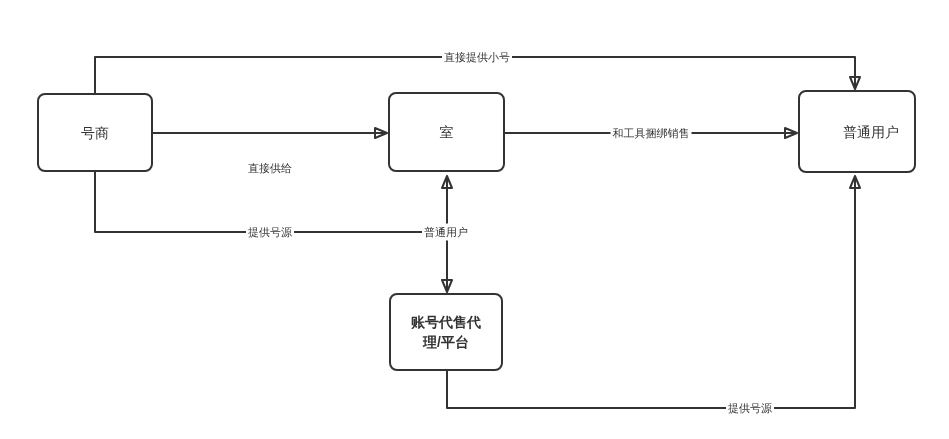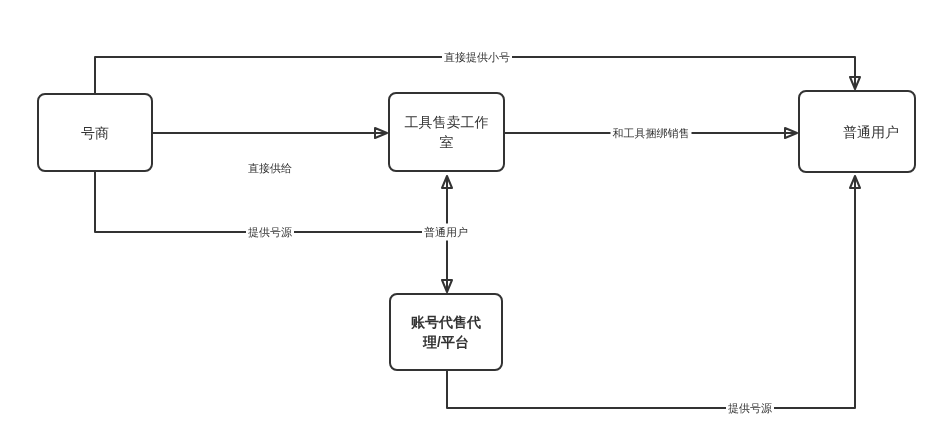--- a/index.html
+++ b/index.html
@@ -72,21 +72,20 @@
     <path d="M95 172 L95 232 L447 232 L447 292" marker-end="url(#arrow)"></path>
     <path d="M447 232 L447 176" marker-end="url(#arrow)"></path>
     <path d="M447 371 L447 408 L855 408 L855 176" marker-end="url(#arrow)"></path>
   </svg>
 
   <div class="node" style="left:37px; top:93px; width:116px; height:79px;">
     <div>号商</div>
   </div>
 
   <div class="node" style="left:388px; top:92px; width:117px; height:80px;">
-    <div>工具售卖工作</div>
     <div>室</div>
   </div>
 
   <div class="node" style="left:798px; top:90px; width:118px; height:83px;padding-left:28px;">
     <div>普通用户</div>
   </div>
 
   <div class="node" style="left:389px; top:293px; width:114px; height:78px;font-weight:bold;">
     <div>账号代售代</div>
     <div>理/平台</div>

